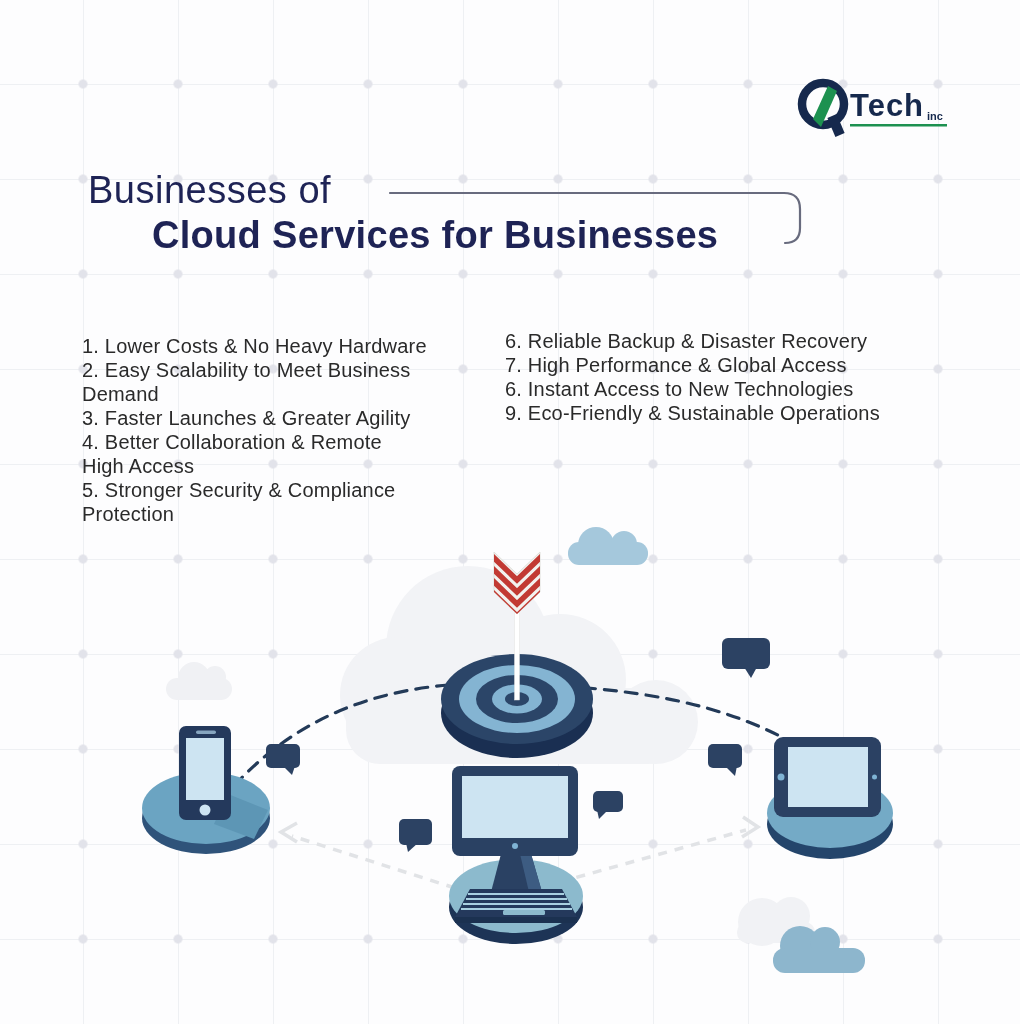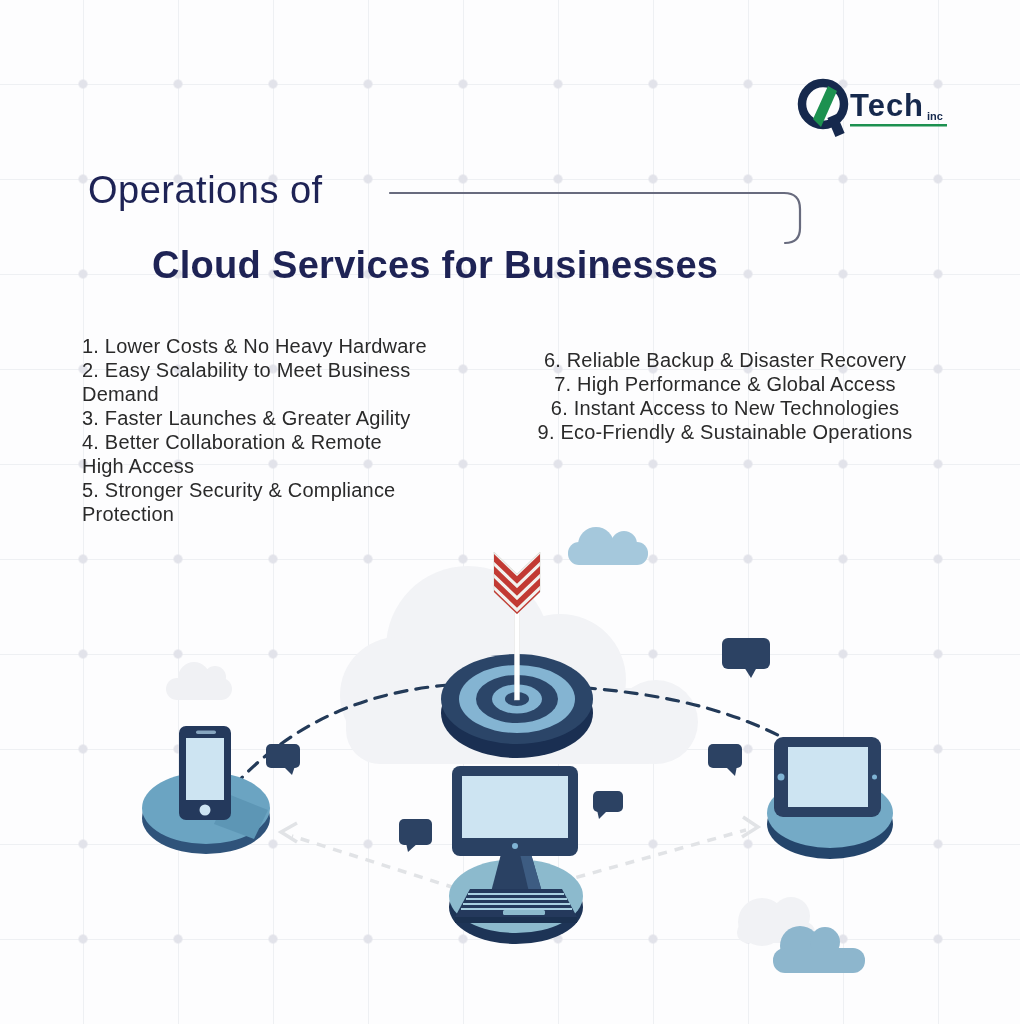--- a/index.html
+++ b/index.html
@@ -10,46 +10,46 @@
     background-image:
       radial-gradient(circle 4.5px at 47.5px 47.5px, #e2e3ea 98%, rgba(0,0,0,0) 100%),
       linear-gradient(to right, #eef0f3 1.5px, rgba(0,0,0,0) 1.5px),
       linear-gradient(to bottom, #eef0f3 1.5px, rgba(0,0,0,0) 1.5px);
     background-size:95px 95px,95px 95px,95px 95px;
     background-position:35.5px 36.5px,83px 0,0 84px;
   }
   .logo{position:absolute;left:793px;top:74px;}
   .title-block{position:absolute;left:88px;top:168px;color:#1e2355;}
   .title-line1{font-size:38px;font-weight:400;letter-spacing:.5px;line-height:44px;}
-  .title-line2{font-size:38px;font-weight:700;letter-spacing:.3px;line-height:46px;margin-left:64px;margin-top:30px;}
+  .title-line2{font-size:38px;font-weight:700;letter-spacing:.3px;line-height:46px;margin-left:64px;}
   .title-bracket{position:absolute;left:388px;top:178px;}
   .adv-col{position:absolute;color:#2a2a2a;font-size:20px;line-height:24px;letter-spacing:.2px;font-weight:400;}
   .adv-left{left:82px;top:334px;width:400px;}
-  .adv-right{left:505px;top:348px;width:440px;text-align:center;}
+  .adv-right{left:505px;top:329px;width:440px;}
   .adv-line{white-space:nowrap;}
   .illustration{position:absolute;left:0;top:0;}
 </style>
 </head>
 <body>
 
 <div class="canvas">
 
   <div class="logo">
     <svg width="168" height="68" viewBox="0 0 168 68">
       <circle cx="30" cy="30" r="21" fill="none" stroke="#16294d" stroke-width="8.5"></circle>
       <polygon points="35,12 44,17 28,53 20,45" fill="#1d9150"></polygon>
       <line x1="39" y1="42" x2="47" y2="61" stroke="#16294d" stroke-width="10"></line>
       <text x="57" y="42" font-family="Liberation Sans, sans-serif" font-size="31" font-weight="600" letter-spacing="1" fill="#16294d">Tech</text>
       <text x="134" y="46" font-family="Liberation Sans, sans-serif" font-size="11" font-weight="600" fill="#16294d">inc</text>
       <rect x="57" y="50" width="97" height="2.5" fill="#1d9150"></rect>
     </svg>
   </div>
 
   <div class="title-block">
-    <div class="title-line1">Operations of</div>
+    <div class="title-line1">Businesses of</div>
     <div class="title-line2">Cloud Services for Businesses</div>
   </div>
   <svg class="title-bracket" width="430" height="80" viewBox="0 0 430 80">
     <path d="M 2,15 L 396,15 Q 412,15 412,31 L 412,50 Q 412,65 397,65" fill="none" stroke="#686b7e" stroke-width="2.2" stroke-linecap="round"></path>
   </svg>
 
   <div class="adv-col adv-left" id="adv-left">
       <div class="adv-line">1. Lower Costs &amp; No Heavy Hardware</div>
       <div class="adv-line">2. Easy Scalability to Meet Business</div>
       <div class="adv-line">Demand</div>

